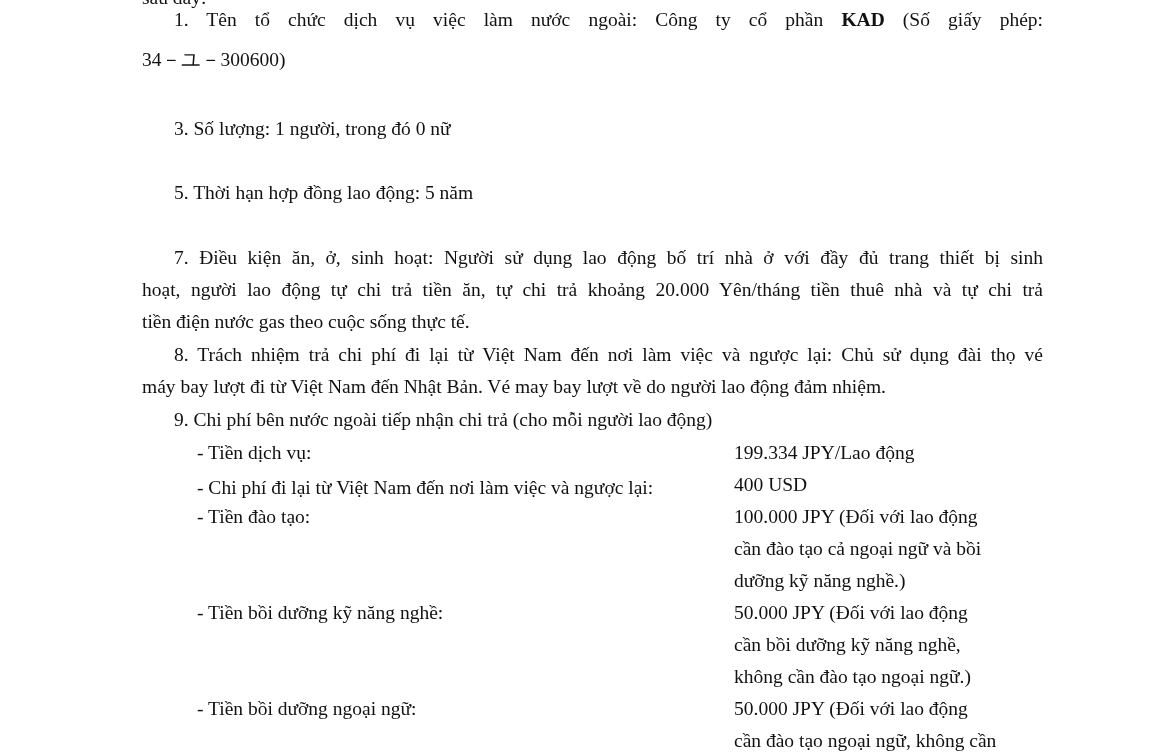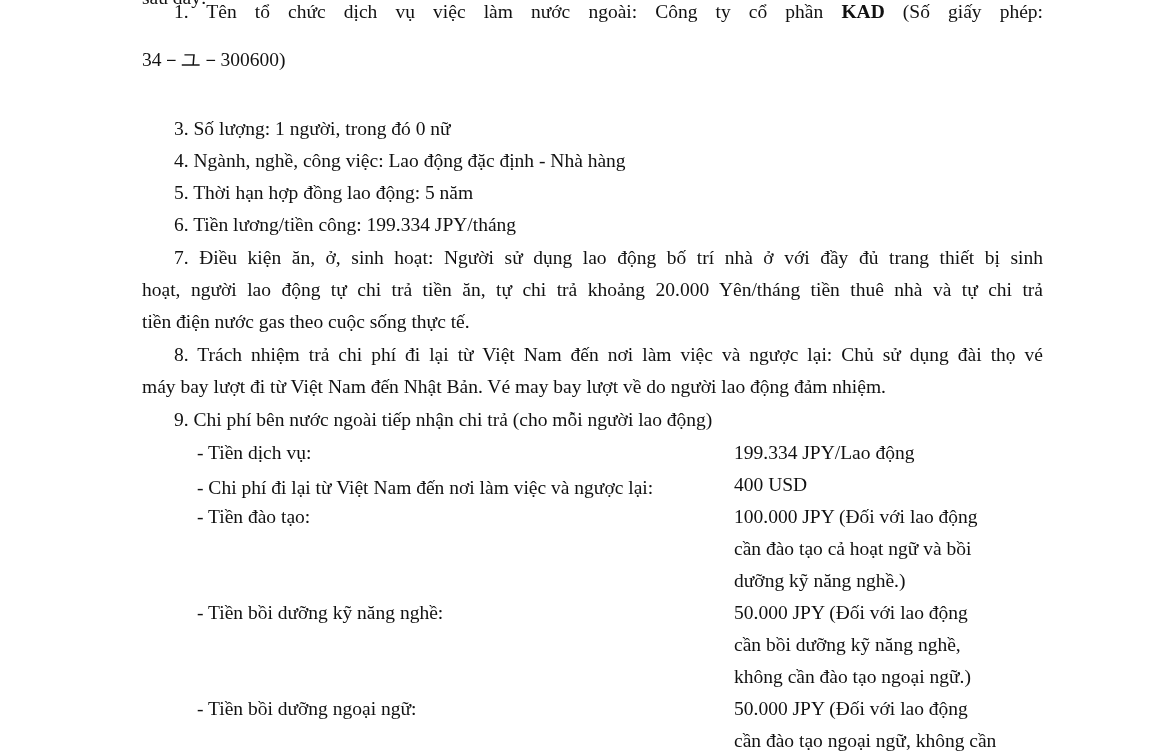--- a/index.html
+++ b/index.html
@@ -39,46 +39,44 @@
   .val { left: 734px; }
   b { font-weight: bold; }
 </style>
 </head>
 <body>
 
 <div class="page">
 
   <div class="line" style="top:-14px;">sau đây:</div>
 
-  <div class="line indent just" style="top:0; width:869px;"><span>1. Tên tổ chức dịch vụ việc làm nước ngoài: Công ty cổ phần </span><b>KAD</b><span> (Số giấy phép:</span></div>
+  <div class="line indent just" style="top:8px; width:869px;"><span>1. Tên tổ chức dịch vụ việc làm nước ngoài: Công ty cổ phần </span><b>KAD</b><span> (Số giấy phép:</span></div>
   <div class="line" style="top:48px;">34－ユ－300600)</div>
 
   <div class="line indent" style="top:117px;">3. Số lượng: 1 người, trong đó 0 nữ</div>
-  <div class="line indent" style="top:149px;">4. Ngành, nghề, công việc: Lao động đặc định - Nhà hàng</div>
   <div class="line indent" style="top:181px;">5. Thời hạn hợp đồng lao động: 5 năm</div>
-  <div class="line indent" style="top:213px;">6. Tiền lương/tiền công: 199.334 JPY/tháng</div>
 
   <div class="line indent just" style="top:246px; width:869px;">7. Điều kiện ăn, ở, sinh hoạt: Người sử dụng lao động bố trí nhà ở với đầy đủ trang thiết bị sinh</div>
   <div class="line just" style="top:278px;">hoạt, người lao động tự chi trả tiền ăn, tự chi trả khoảng 20.000 Yên/tháng tiền thuê nhà và tự chi trả</div>
   <div class="line" style="top:310px;">tiền điện nước gas theo cuộc sống thực tế.</div>
 
   <div class="line indent just" style="top:343px; width:869px;">8. Trách nhiệm trả chi phí đi lại từ Việt Nam đến nơi làm việc và ngược lại: Chủ sử dụng đài thọ vé</div>
   <div class="line" style="top:375px;">máy bay lượt đi từ Việt Nam đến Nhật Bản. Vé may bay lượt về do người lao động đảm nhiệm.</div>
 
   <div class="line indent" style="top:408px;text-align:right;">9. Chi phí bên nước ngoài tiếp nhận chi trả (cho mỗi người lao động)</div>
 
   <div class="line sub" style="top:441px;">- Tiền dịch vụ:</div>
   <div class="line val" style="top:441px;">199.334 JPY/Lao động</div>
 
   <div class="line sub" style="top:476px;">- Chi phí đi lại từ Việt Nam đến nơi làm việc và ngược lại:</div>
   <div class="line val" style="top:473px;">400 USD</div>
 
   <div class="line sub" style="top:505px;">- Tiền đào tạo:</div>
   <div class="line val" style="top:505px;">100.000 JPY (Đối với lao động</div>
-  <div class="line val" style="top:537px;">cần đào tạo cả hoạt ngữ và bồi</div>
+  <div class="line val" style="top:537px;">cần đào tạo cả ngoại ngữ và bồi</div>
   <div class="line val" style="top:569px;">dưỡng kỹ năng nghề.)</div>
 
   <div class="line sub" style="top:601px;">- Tiền bồi dưỡng kỹ năng nghề:</div>
   <div class="line val" style="top:601px;">50.000 JPY (Đối với lao động</div>
   <div class="line val" style="top:665px;">không cần đào tạo ngoại ngữ.)</div>
   <div class="line val" style="top:633px;">cần bồi dưỡng kỹ năng nghề,</div>
 
   <div class="line sub" style="top:697px;">- Tiền bồi dưỡng ngoại ngữ:</div>
   <div class="line val" style="top:697px;">50.000 JPY (Đối với lao động</div>
   <div class="line val" style="top:729px;">cần đào tạo ngoại ngữ, không cần</div>

